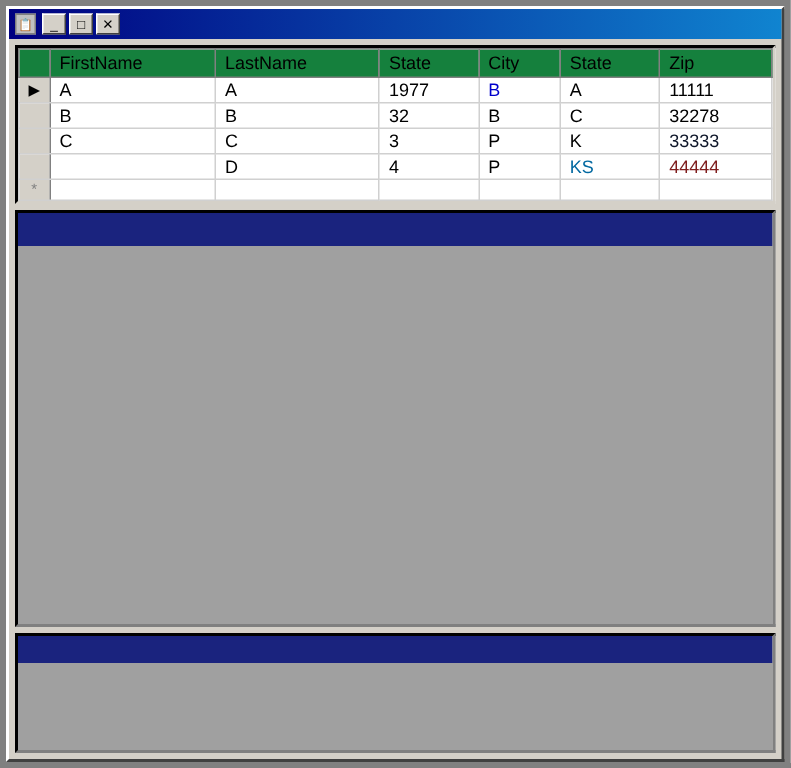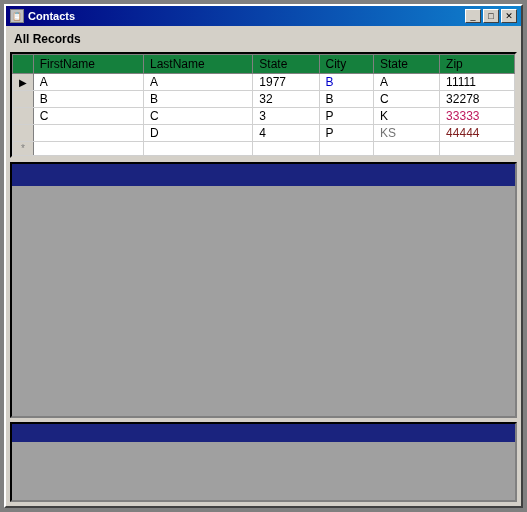--- a/index.html
+++ b/index.html
@@ -192,30 +192,28 @@
       background: #a0a0a0;
     }
   </style>
 </head>
 <body>
 
 <div class="window">
 
   <div class="title-bar">
     <div class="title-bar-icon">📋</div>
-    <span class="title-bar-text">Contacts</span>
     <div class="title-bar-buttons">
       <div class="tb-btn">_</div>
       <div class="tb-btn">□</div>
       <div class="tb-btn">✕</div>
     </div>
   </div>
 
   <div class="window-content">
-    <div class="all-records-label">All Records</div>
 
     <div class="table-panel">
       <table>
         <thead>
           <tr>
             <th style="width:16px;"></th>
             <th>FirstName</th>
             <th>LastName</th>
             <th>State</th>
             <th>City</th>
@@ -242,29 +240,29 @@
               <td>C</td>
               <td>32278</td>
             </tr>
             <tr>
               <td class="row-selector"></td>
               <td>C</td>
               <td>C</td>
               <td>3</td>
               <td>P</td>
               <td>K</td>
-              <td class="color-red" style="color: #be185d;">33333</td>
+              <td class="color-red" style="color: #0f172a;">33333</td>
             </tr>
             <tr>
               <td class="row-selector"></td>
               <td></td>
               <td>D</td>
               <td>4</td>
               <td>P</td>
-              <td style="color: #737373;">KS</td>
+              <td style="color: #0369a1;">KS</td>
               <td style="color: #7f1d1d;">44444</td>
             </tr>
             <tr class="new-row">
               <td class="row-selector">*</td>
               <td></td>
               <td></td>
               <td></td>
               <td></td>
               <td></td>
               <td></td>

